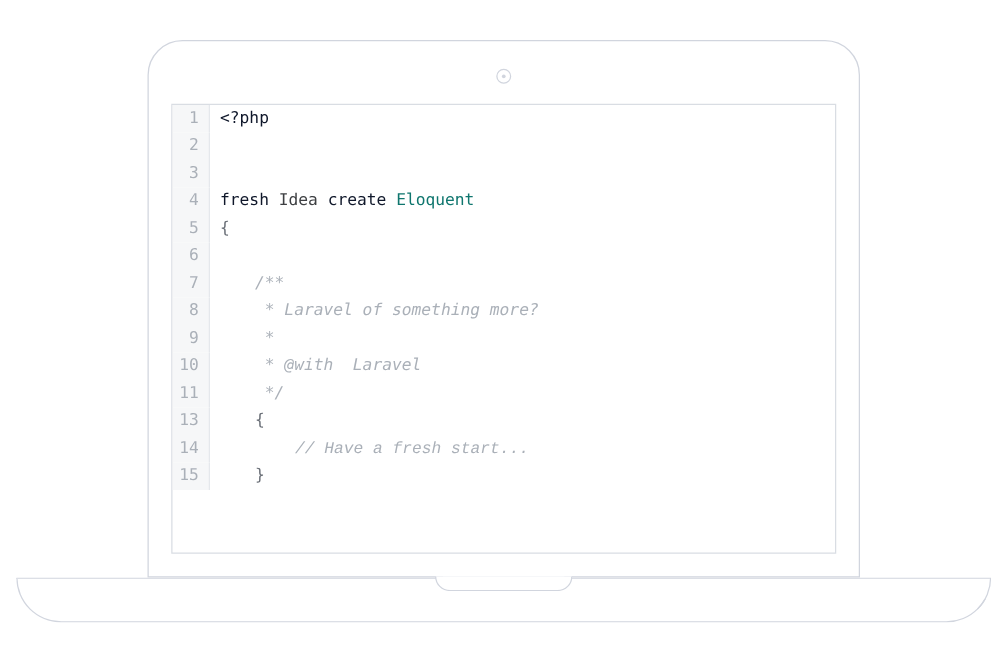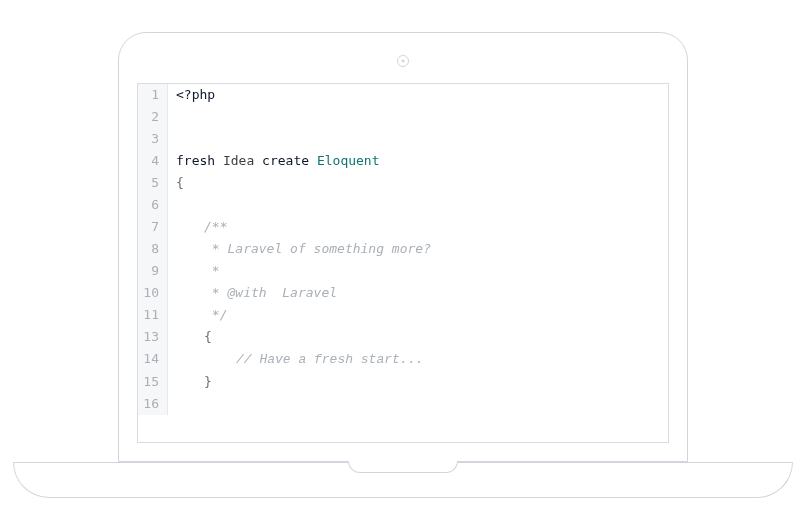--- a/index.html
+++ b/index.html
@@ -160,22 +160,18 @@
           <div class="code"><span class="indent1" style="padding-left: 28px;"><span class="tok-punct">{</span></span></div>
         </div>
         <div class="line">
           <div class="ln">14</div>
           <div class="code"><span class="indent2b" style="padding-left: 60px;"><span class="tok-comment">// Have a fresh start...</span></span></div>
         </div>
         <div class="line">
           <div class="ln">15</div>
           <div class="code"><span class="indent1" style="padding-left: 28px;"><span class="tok-punct">}</span></span></div>
         </div>
-        <div class="line">
-          <div class="ln">16</div>
-          <div class="code"><span></span></div>
-        </div>
       </div>
   </div>
   <div class="base">
     <div class="notch"></div>
   </div>
 </div>
 
 </body></html>

